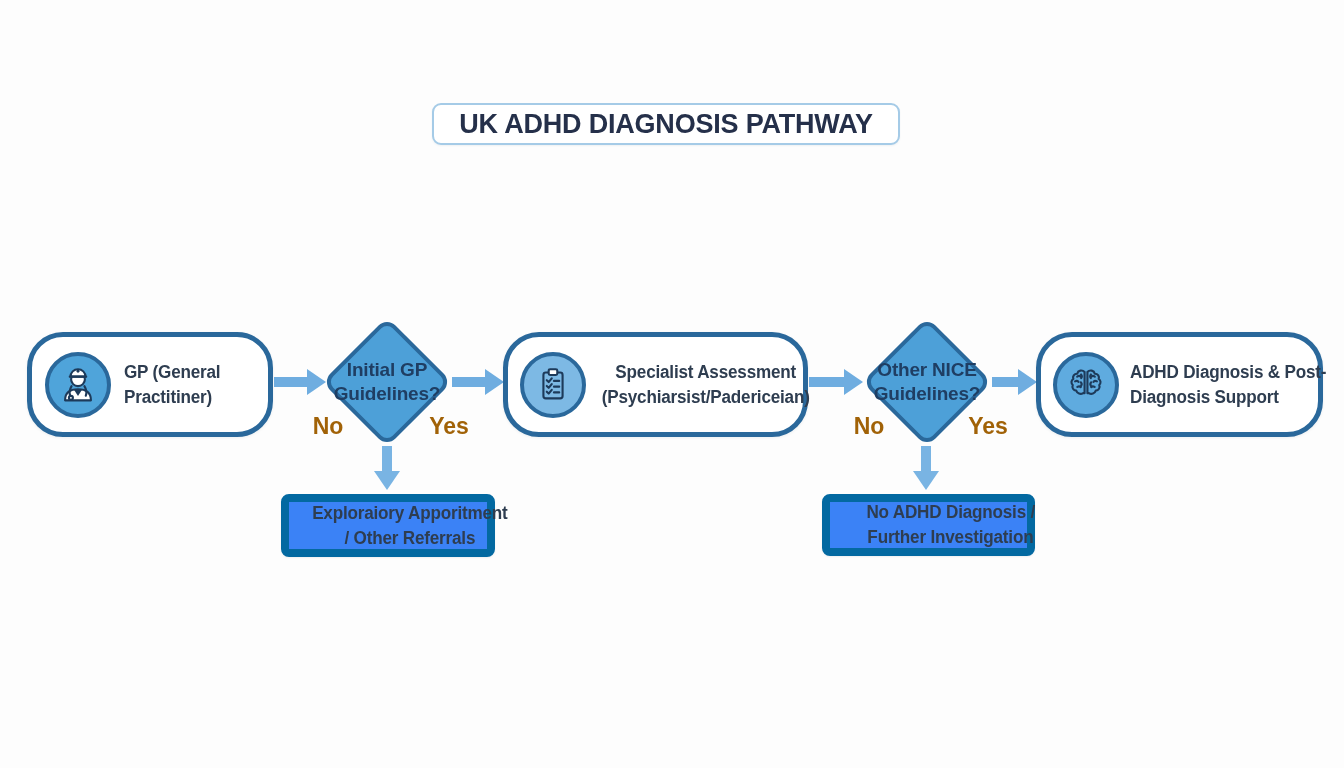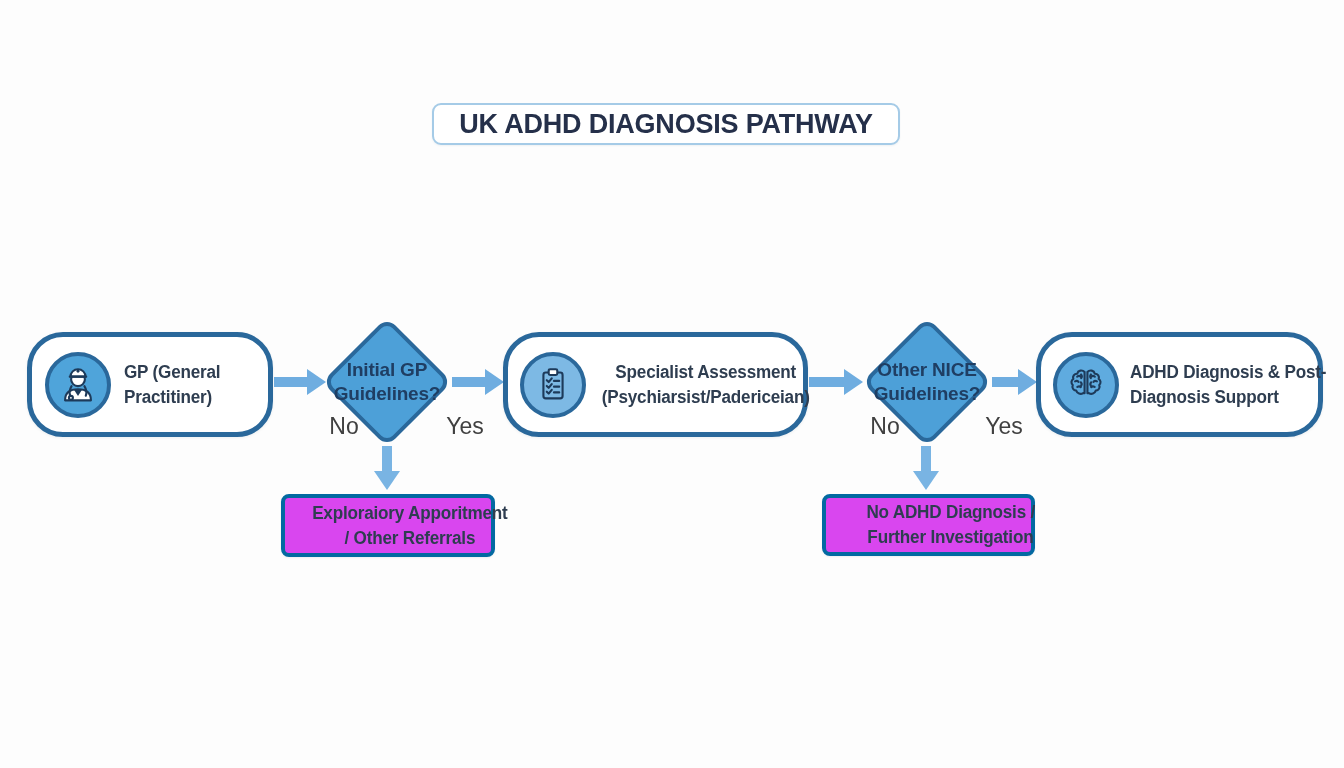--- a/index.html
+++ b/index.html
@@ -64,27 +64,27 @@
   .head-r  { position:absolute; width:0; height:0;
              border-top:13px solid transparent; border-bottom:13px solid transparent;
              border-left:19px solid #6fade0; }
   .shaft-v { position:absolute; width:10px; background:#79b4e3; }
   .head-d  { position:absolute; width:0; height:0;
              border-left:13px solid transparent; border-right:13px solid transparent;
              border-top:19px solid #79b4e3; }
 
   
   .branch {
-    position:absolute; font-size:23px; font-weight:400; color:#404040;
-    text-align:center; white-space:nowrap;margin-left:16px;
+    position:absolute; font-size:23px; font-weight:700; color:#a16207;
+    text-align:center; white-space:nowrap;
   }
 
   
   .outcome {
-    position:absolute; background:#d946ef; border:4px solid #0369a1; border-radius:8px;
+    position:absolute; background:#3b82f6; border:8px solid #0369a1; border-radius:8px;
     display:flex; flex-direction:column; align-items:center; justify-content:center;
     text-align:center; font-weight:700; font-size:18px; line-height:25px;
     color:#2e3d50; letter-spacing:-.2px; box-sizing:border-box;
     box-shadow:0 1px 2px rgba(30,60,90,.07);
     padding-left:44px;
   }
   .outcome span { display:block; white-space:nowrap; transform:scaleX(.95); }
 
   .icon-stroke { stroke:#1d3a5a; stroke-width:2.2; fill:none; stroke-linecap:round; stroke-linejoin:round; }
   .icon-fillw  { fill:#ffffff; stroke:#1d3a5a; stroke-width:2.2; stroke-linejoin:round; }

